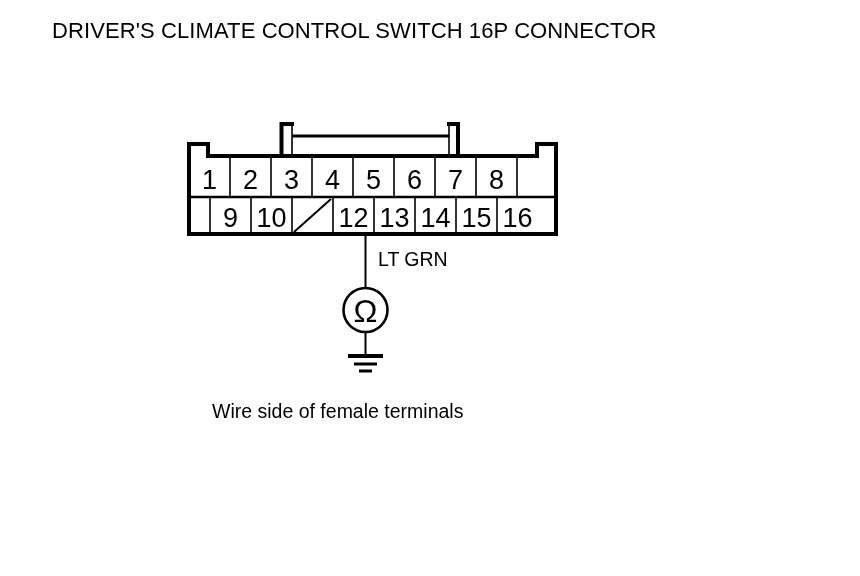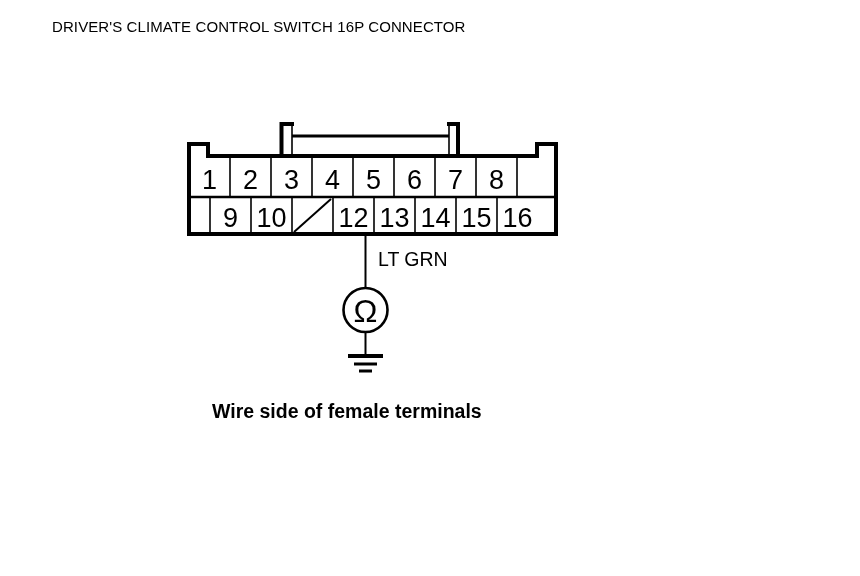--- a/index.html
+++ b/index.html
@@ -12,40 +12,39 @@
     height: 576px;
     position: relative;
     font-family: "Liberation Sans", sans-serif;
     color: #000000;
     overflow: hidden;
   }
   #page-title {
     position: absolute;
     left: 52px;
     top: 18px;
-    font-size: 15px;
+    font-size: 22px;
     letter-spacing: 0.1px;
     white-space: nowrap;
     color: #000;
   }
   #diagram-area {
     position: absolute;
     left: 0;
     top: 0;
     width: 860px;
     height: 576px;
   }
   #caption {
     position: absolute;
     left: 212px;
     top: 400px;
     font-size: 19.5px;
     white-space: nowrap;
     color: #000;
-    font-weight: bold;
   }
   .svg-text {
     font-family: "Liberation Sans", sans-serif;
     fill: #000;
   }
 </style>
 </head>
 <body>
 
 <div id="page-title">DRIVER'S CLIMATE CONTROL SWITCH 16P CONNECTOR</div>

